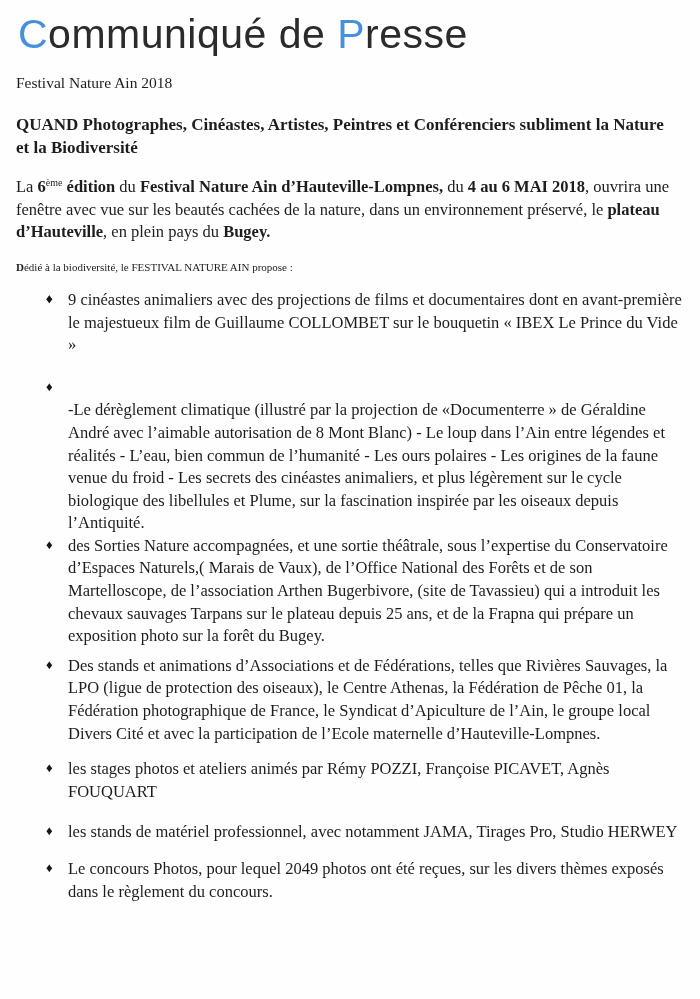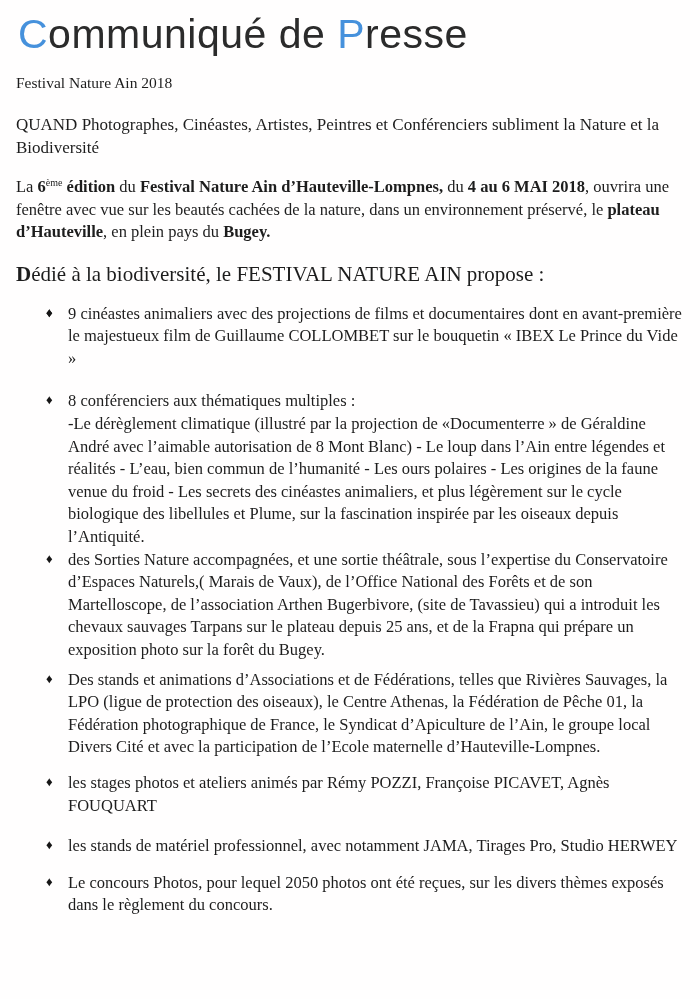--- a/index.html
+++ b/index.html
@@ -34,38 +34,38 @@
     color: #4691dc;
   }
   .subtitle {
     font-size: 15.5px;
     font-weight: 400;
     margin: 16px 0 0 0;
     line-height: 1.2;
   }
   .headline {
     font-size: 17px;
-    font-weight: 400;
+    font-weight: 700;
     margin: 20px 0 0 0;
     line-height: 1.4;
     max-width: 664px;
   }
   .intro {
     font-size: 16.5px;
     margin: 16px 0 0 0;
     line-height: 1.37;
     max-width: 666px;
   }
   .intro sup {
     font-size: 10px;
     font-weight: 400;
     line-height: 0;
   }
   .lead {
-    font-size: 21px;
+    font-size: 11px;
     margin: 16px 0 0 0;
     line-height: 1.37;
   }
   .bold { font-weight: 700; }
   ul.bullet-list {
     list-style: none;
     margin: 2px 0 0 0;
     padding: 0;
     font-size: 16.5px;
     line-height: 1.37;
@@ -108,38 +108,38 @@
   <ul class="bullet-list">
     <li>
       <span class="bullet-glyph">♦</span>
     </li>
     <li>
       <span class="bullet-glyph">♦</span>
       <span>9 cinéastes animaliers avec des projections de films et documentaires dont en avant-première le majestueux film de Guillaume COLLOMBET sur le bouquetin « IBEX Le Prince du Vide  »</span>
     </li>
     <li>
       <span class="bullet-glyph">♦</span>
-      <span>8 conférenciers aux thématiques multiples :</span><br>
+      <br>
       <span>-Le dérèglement climatique (illustré par la projection de «Documenterre » de Géraldine André avec l’aimable autorisation de 8 Mont Blanc) - Le loup dans l’Ain entre légendes et réalités - L’eau, bien commun de l’humanité - Les ours polaires - Les origines de la faune venue du froid - Les secrets des cinéastes animaliers, et plus légèrement sur le cycle biologique des libellules et Plume, sur la fascination inspirée par les oiseaux depuis l’Antiquité.</span>
     </li>
     <li>
       <span class="bullet-glyph">♦</span>
       <span>des Sorties Nature accompagnées, et une sortie théâtrale, sous l’expertise du Conservatoire d’Espaces Naturels,( Marais de Vaux), de l’Office National des Forêts et de son Martelloscope, de l’association  Arthen Bugerbivore, (site de Tavassieu) qui a introduit les chevaux sauvages Tarpans sur le plateau depuis 25 ans, et de la Frapna qui prépare un exposition photo sur la forêt du Bugey.</span>
     </li>
     <li>
       <span class="bullet-glyph">♦</span>
       <span>Des stands et animations d’Associations et de Fédérations, telles que Rivières Sauvages, la LPO (ligue de protection des oiseaux), le Centre Athenas, la Fédération de Pêche 01, la Fédération photographique de France, le Syndicat d’Apiculture de l’Ain, le groupe local Divers Cité et avec la participation de l’Ecole maternelle d’Hauteville-Lompnes.</span>
     </li>
     <li>
       <span class="bullet-glyph">♦</span>
       <span>les stages photos et ateliers animés par Rémy POZZI, Françoise PICAVET, Agnès FOUQUART</span>
     </li>
     <li>
       <span class="bullet-glyph">♦</span>
       <span>les stands de matériel professionnel, avec notamment JAMA, Tirages Pro, Studio HERWEY</span>
     </li>
     <li>
       <span class="bullet-glyph">♦</span>
-      <span>Le concours Photos, pour lequel 2050 photos ont été reçues, sur les divers thèmes exposés dans le règlement du concours.</span>
+      <span>Le concours Photos, pour lequel 2049 photos ont été reçues, sur les divers thèmes exposés dans le règlement du concours.</span>
     </li>
   </ul>
 
 </div>
 
 </body></html>

